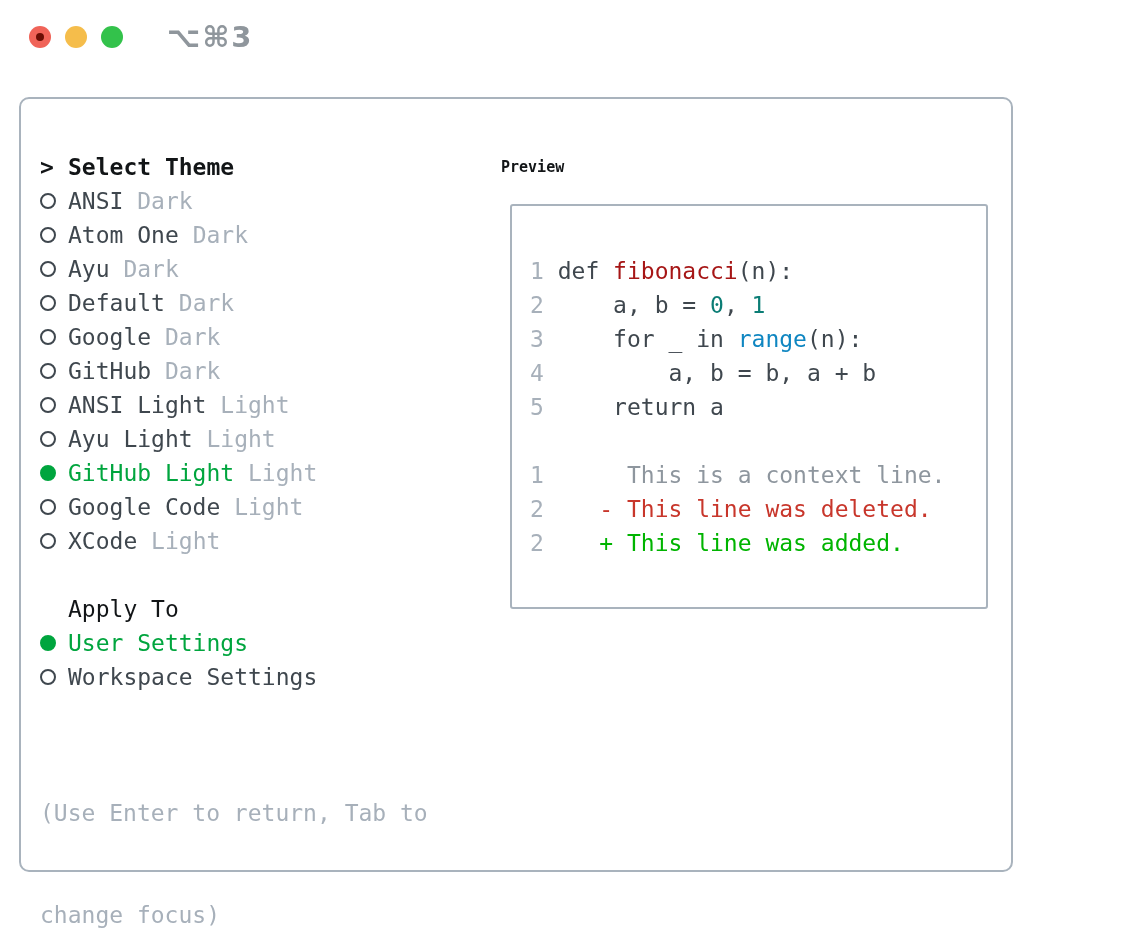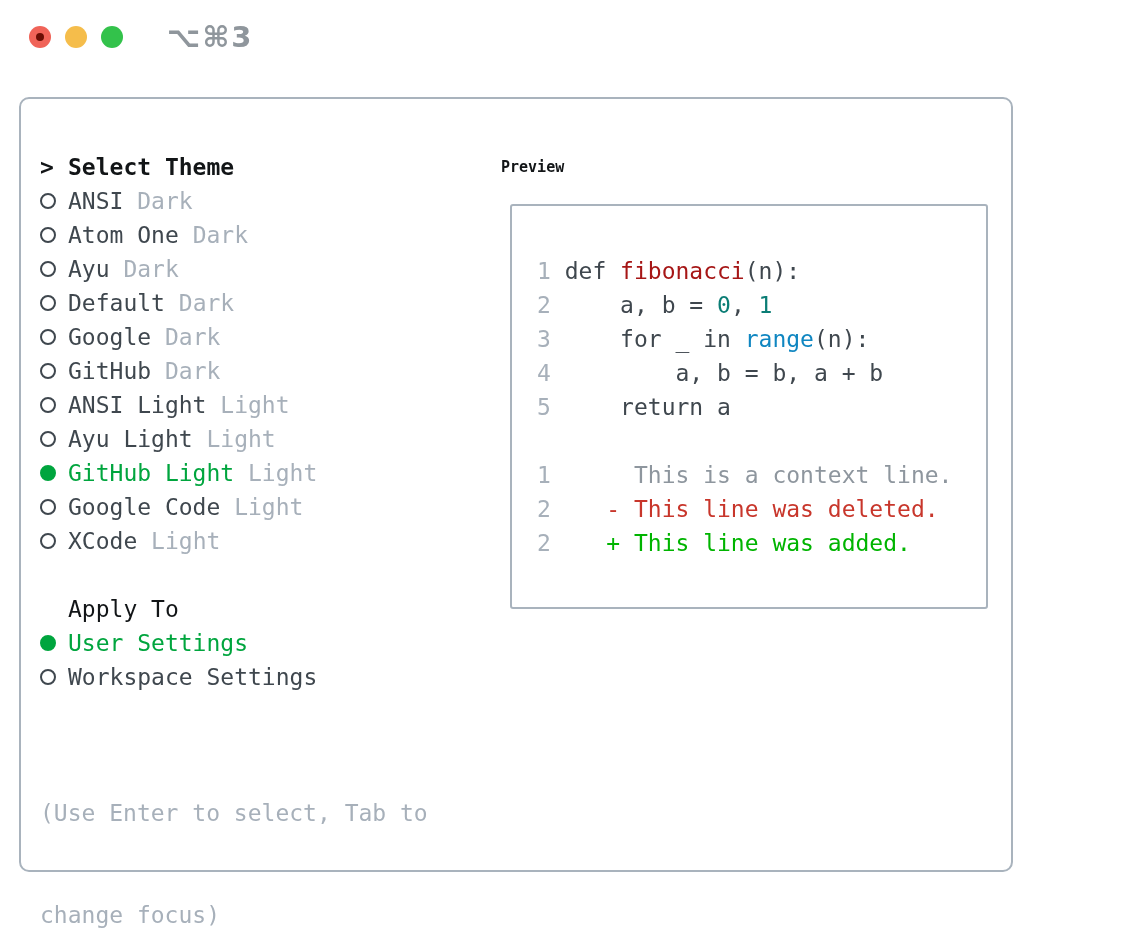--- a/index.html
+++ b/index.html
@@ -43,21 +43,20 @@
   .item-text .variant{color:var(--muted);}
   .spacer{height:34px;}
   .hint{color:var(--muted);font-size:23px;line-height:34px;white-space:pre;margin-top:34px;}
   
   .preview-title{position:absolute;left:480px;top:51px;height:34px;display:flex;align-items:center;
     font-size:15px;font-weight:bold;color:var(--black);}
   .preview-box{
     position:absolute;left:489px;top:105px;width:478px;height:405px;
     border:2px solid var(--border);border-radius:3px;box-sizing:border-box;
     overflow:hidden;
-    padding-left:7px;
   }
   .code-pre{padding:48px 8px 0 18px;font-size:23px;line-height:34px;}
   .pline{white-space:pre;height:34px;}
   .ln{color:var(--muted);}
   .diff-block{margin-top:34px;}
   .seg-plain{color:var(--dark);}
   .seg-func{color:var(--func);}
   .seg-builtin{color:var(--builtin);margin-top:44px;}
   .seg-number{color:var(--numv);}
   .seg-context{color:var(--ctx);}
@@ -106,21 +105,21 @@
         <span class="bullet-cell"></span>
         <span class="subheading">Apply To</span>
       </div>
 
       <div id="apply-items">
           <div class="row"><span class="bullet-cell"><span class="radio filled"></span></span><span class="item-text"><span class="name sel">User Settings</span></span></div>
           <div class="row"><span class="bullet-cell"><span class="radio"></span></span><span class="item-text"><span class="name">Workspace Settings</span></span></div>
         </div>
 
       <div class="hint">
-        <div>(Use Enter to select, Tab to</div>
+        <div>(Use Enter to return, Tab to</div>
         <div>change focus)</div>
       </div>
     </div>
 
     <div class="preview-title">Preview</div>
 
     <div class="preview-box">
       <div class="code-pre">
         <div id="code-block">
             <div class="pline"><span class="ln">1 </span><span class="seg-plain">def </span><span class="seg-func">fibonacci</span><span class="seg-plain">(n):</span></div>

